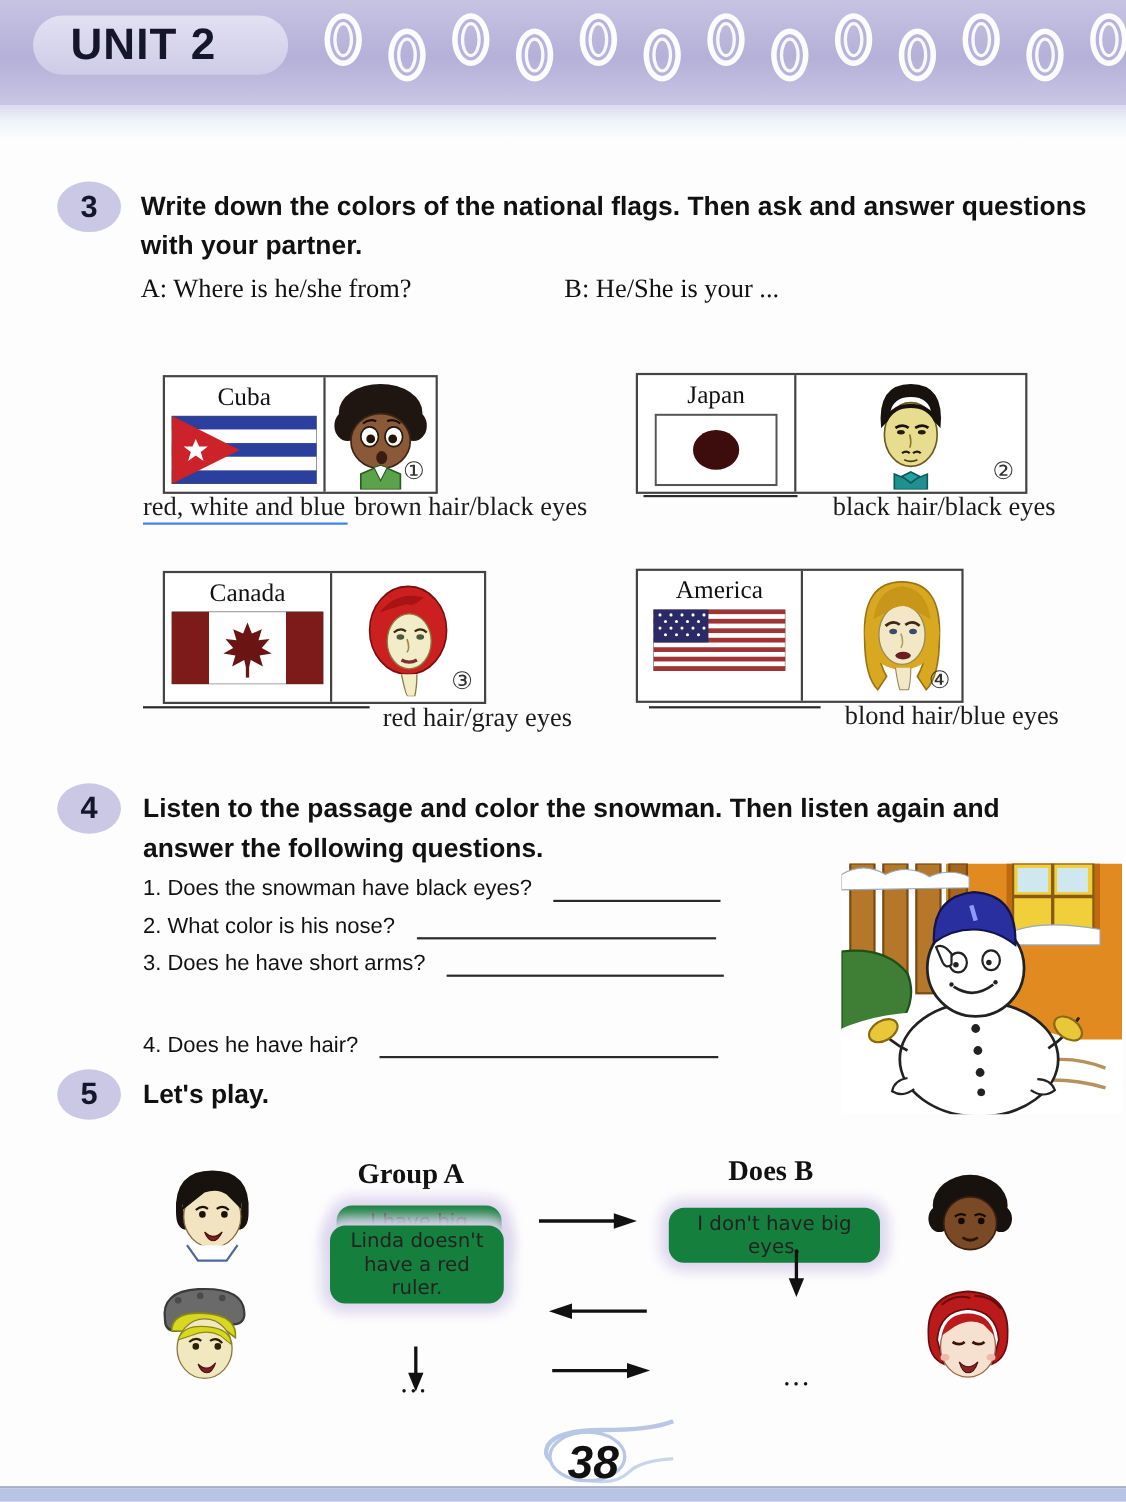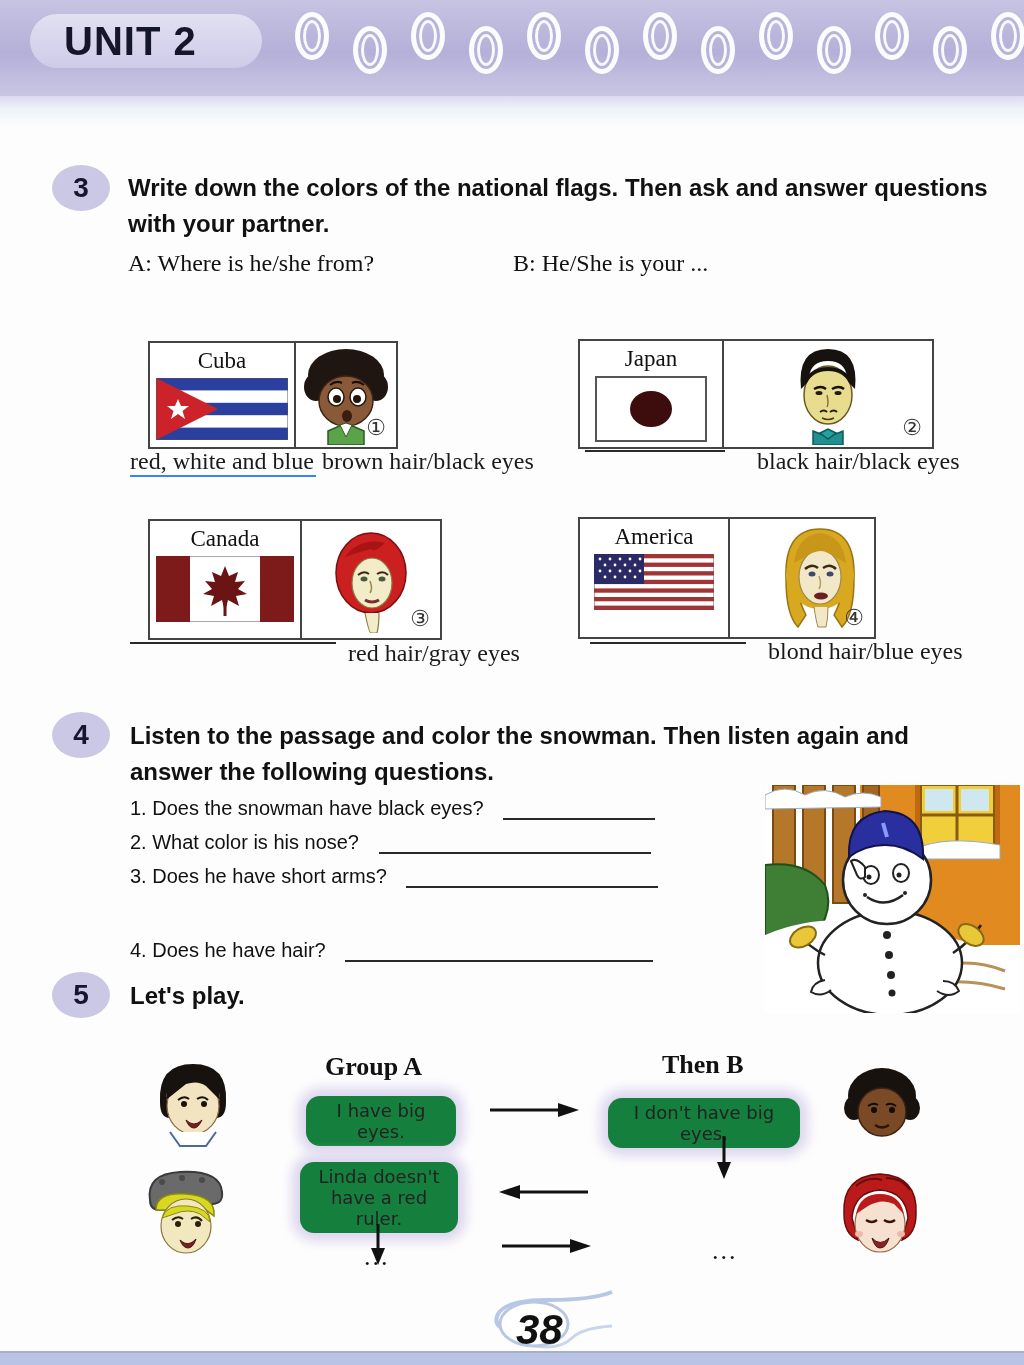--- a/index.html
+++ b/index.html
@@ -344,34 +344,34 @@
     <circle cx="127" cy="208" r="3.5" fill="#222"></circle>
     <path d="M60 195 q-12 2 -14 12 q10 6 20 -2 M178 196 q12 0 16 10 q-10 8 -22 0" fill="#fff" stroke="#222" stroke-width="2"></path>
   </svg>
 
   <div class="secnum" style="left:52px; top:972px;">
     <span>5</span>
   </div>
   <div class="sec-title" style="left:130px; top:978px;">Let's play.</div>
 
   <div class="grp-label" style="left:325px; top:1052px;">Group A</div>
-  <div class="grp-label" style="left:662px; top:1050px;">Then B</div>
+  <div class="grp-label" style="left:662px; top:1050px;">Does B</div>
 
   <div class="speech" style="left:306px; top:1096px; width:150px;">I have big eyes.</div>
   <svg class="arrow" style="left:488px; top:1102px;" width="92" height="16" viewBox="0 0 92 16">
     <line x1="2" y1="8" x2="72" y2="8" stroke="#111" stroke-width="3"></line>
       <polygon points="70,1 91,8 70,15" fill="#111"></polygon>
   </svg>
   <div class="speech" style="left:608px; top:1098px; width:192px;">I don't have big eyes.</div>
   <svg class="arrow" style="left:716px; top:1134px;" width="16" height="46" viewBox="0 0 16 46">
     <line x1="8" y1="2" x2="8" y2="30" stroke="#111" stroke-width="3"></line>
       <polygon points="1,28 8,45 15,28" fill="#111"></polygon>
   </svg>
 
-  <div class="speech" style="left:300px; top:1162px; width:158px;">Linda doesn't have a red ruler.</div>
+  <div class="speech" style="left:300px; top:1114px; width:158px;">Linda doesn't have a red ruler.</div>
   <svg class="arrow" style="left:498px; top:1184px;" width="92" height="16" viewBox="0 0 92 16">
     <line x1="90" y1="8" x2="20" y2="8" stroke="#111" stroke-width="3"></line>
       <polygon points="22,1 1,8 22,15" fill="#111"></polygon>
   </svg>
   <svg class="arrow" style="left:370px; top:1222px;" width="16" height="44" viewBox="0 0 16 44">
     <line x1="8" y1="2" x2="8" y2="28" stroke="#111" stroke-width="3"></line>
       <polygon points="1,26 8,43 15,26" fill="#111"></polygon>
   </svg>
 
   <div class="dots" style="left:364px; top:1242px;">...</div>

